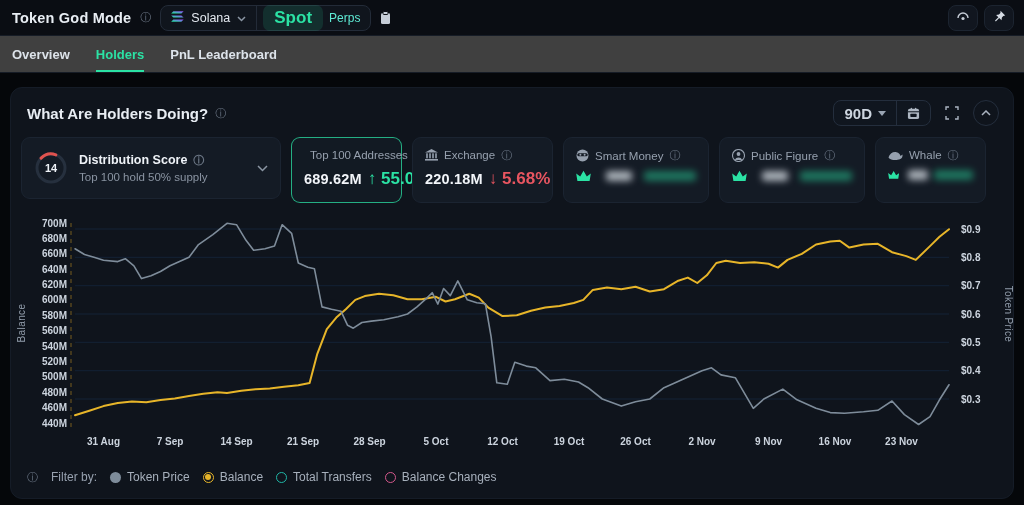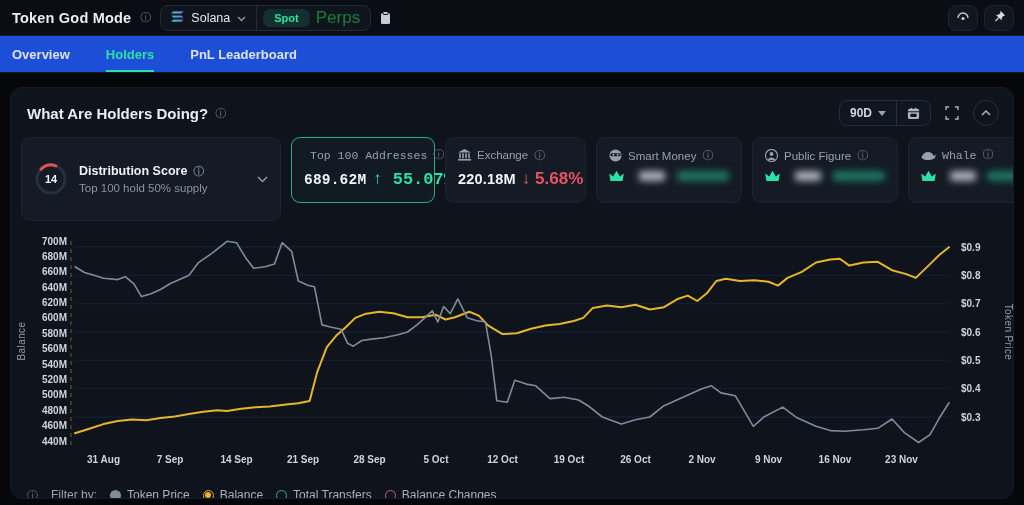--- a/index.html
+++ b/index.html
@@ -20,71 +20,71 @@
   .pill {
     height: 26px; display: inline-flex; align-items: center; gap: 7px;
     background: #10151d; border: 1px solid #232b38; border-radius: 8px;
     padding: 0 11px; font-size: 12.5px; color: #e4e9f0; cursor: pointer;
   }
   .pill-group { padding: 0; gap: 0; }
   .pg-sec { display: inline-flex; align-items: center; gap: 7px; padding: 0 10px; height: 100%; }
   .pg-div { width: 1px; height: 100%; background: #232b38; }
   .chip-spot {
     background: rgba(43,226,164,.13); color: #2be2a4; font-weight: 700;
-    border-radius: 7px; padding: 3px 11px; font-size: 11px; margin: 0 2px 0 6px; cursor: pointer;
-  }
-  .chip-perps { color: #15803d; padding: 3px 10px 3px 4px; font-size: 17px; cursor: pointer; }
+    border-radius: 7px; padding: 3px 11px; font-size: 17px; margin: 0 2px 0 6px; cursor: pointer;
+  }
+  .chip-perps { color: #5eead4; padding: 3px 10px 3px 4px; font-size: 12px; cursor: pointer; }
   .icon-btn { background: transparent; border: none; display: inline-flex; align-items: center; cursor: pointer; }
   .tb-right { margin-left: auto; display: flex; gap: 6px; }
   .sq-btn {
     width: 30px; height: 26px; border-radius: 8px; background: #11161f;
     border: 1px solid #1c2430; display: inline-flex; align-items: center; justify-content: center; cursor: pointer;
   }
   
   .nav {
-    height: 37px; background: #1d4ed8; border-bottom: 1px solid #161c26;
-    display: flex; align-items: stretch; padding: 0 12px; gap: 36px;
+    height: 37px; background: #404040; border-bottom: 1px solid #161c26;
+    display: flex; align-items: stretch; padding: 0 12px; gap: 26px;
   }
   .nav-tab { display: flex; align-items: center; font-size: 13px; font-weight: 600; color: #dde3ea; cursor: pointer; border-bottom: 2px solid transparent; padding-top: 2px; }
   .nav-tab.active { color: #2be2a4; border-bottom-color: #2be2a4; }
   
   .panel {
     margin: 14px 10px 0; background: #0f141c; border: 1px solid #151c27;
     border-radius: 12px; height: 412px; overflow: hidden;
   }
   .panel-head { display: flex; align-items: center; justify-content: space-between; padding: 12px 14px 9px 16px; }
   .panel-title-wrap { display: flex; align-items: center; gap: 7px; }
   .panel-title { font-size: 15px; font-weight: 700; }
   .head-controls { display: flex; align-items: center; gap: 8px; }
   .range-pill {
     height: 26px; display: inline-flex; align-items: center; background: #10161f;
     border: 1px solid #242e3d; border-radius: 8px; overflow: hidden;
   }
-  .range-sec { display: inline-flex; align-items: center; gap: 6px; padding: 0 10px; height: 100%; cursor: pointer; font-size: 12px; font-weight: 700; color: #cdd5df; }
+  .range-sec { display: inline-flex; align-items: center; gap: 6px; padding: 0 10px; height: 100%; cursor: pointer; font-size: 15px; font-weight: 700; color: #cdd5df; }
   .range-div { width: 1px; height: 100%; background: #242e3d; }
   .round-btn {
     width: 26px; height: 26px; border-radius: 50%; border: 1px solid #242e3d;
     background: transparent; display: inline-flex; align-items: center; justify-content: center; cursor: pointer;
   }
   .flat-btn { width: 26px; height: 26px; border-radius: 6px; background: transparent; border: none; display: inline-flex; align-items: center; justify-content: center; cursor: pointer; }
   
   .stats-row { display: flex; gap: 10px; margin: 2px 0 0 10px; width: 1004px; overflow: hidden; }
   .dist-card {
-    flex: 0 0 260px; height: 84px; background: #141b25; border: 1px solid #1b2431; border-radius: 9px;
+    flex: 0 0 260px; height: 62px; background: #141b25; border: 1px solid #1b2431; border-radius: 9px;
     display: flex; align-items: center; gap: 11px; padding: 0 12px; cursor: pointer;
   }
   .dist-text { flex: 1; }
   .dist-title-row { display: flex; align-items: center; gap: 6px; font-size: 12.5px; font-weight: 700; color: #eef2f7; }
   .dist-sub { font-size: 11.5px; color: #8a94a2; margin-top: 4px; }
   .scard {
     height: 66px; background: #141b25; border: 1px solid #1b2431; border-radius: 9px;
     padding: 11px 12px; cursor: pointer; flex: 0 0 auto;
   }
   .scard.sel { border-color: rgba(43,226,164,.75); background: #121a23; }
-  .w140 { width: 144px; font-family: Liberation Mono, monospace; } .w142 { width: 141px; } .w146 { width: 146px; }
+  .w140 { width: 111px; } .w142 { width: 141px; } .w146 { width: 146px; }
   .scard-head { display: flex; align-items: center; gap: 6px; font-size: 11.5px; color: #96a0ae; white-space: nowrap; }
   .scard-val { display: flex; align-items: center; gap: 6px; margin-top: 8px; justify-content: space-between; }
   .val { font-size: 14.5px; font-weight: 700; color: #f2f5f9; letter-spacing: .2px; }
   .chg { font-size: 17px; font-weight: 700; white-space: nowrap; }
   .chg.up { color: #2be2a4; } .chg.down { color: #e85560; }
   .blob { display: inline-block; height: 10px; border-radius: 3px; filter: blur(3.5px); }
   .blob-white { width: 26px; background: #cfd6dd; opacity: .8; margin-left: 3px; }
   .blob-green { width: 52px; background: #2be2a4; opacity: .45; }
   
   .chart-wrap { margin: 8px 2px 0; }

